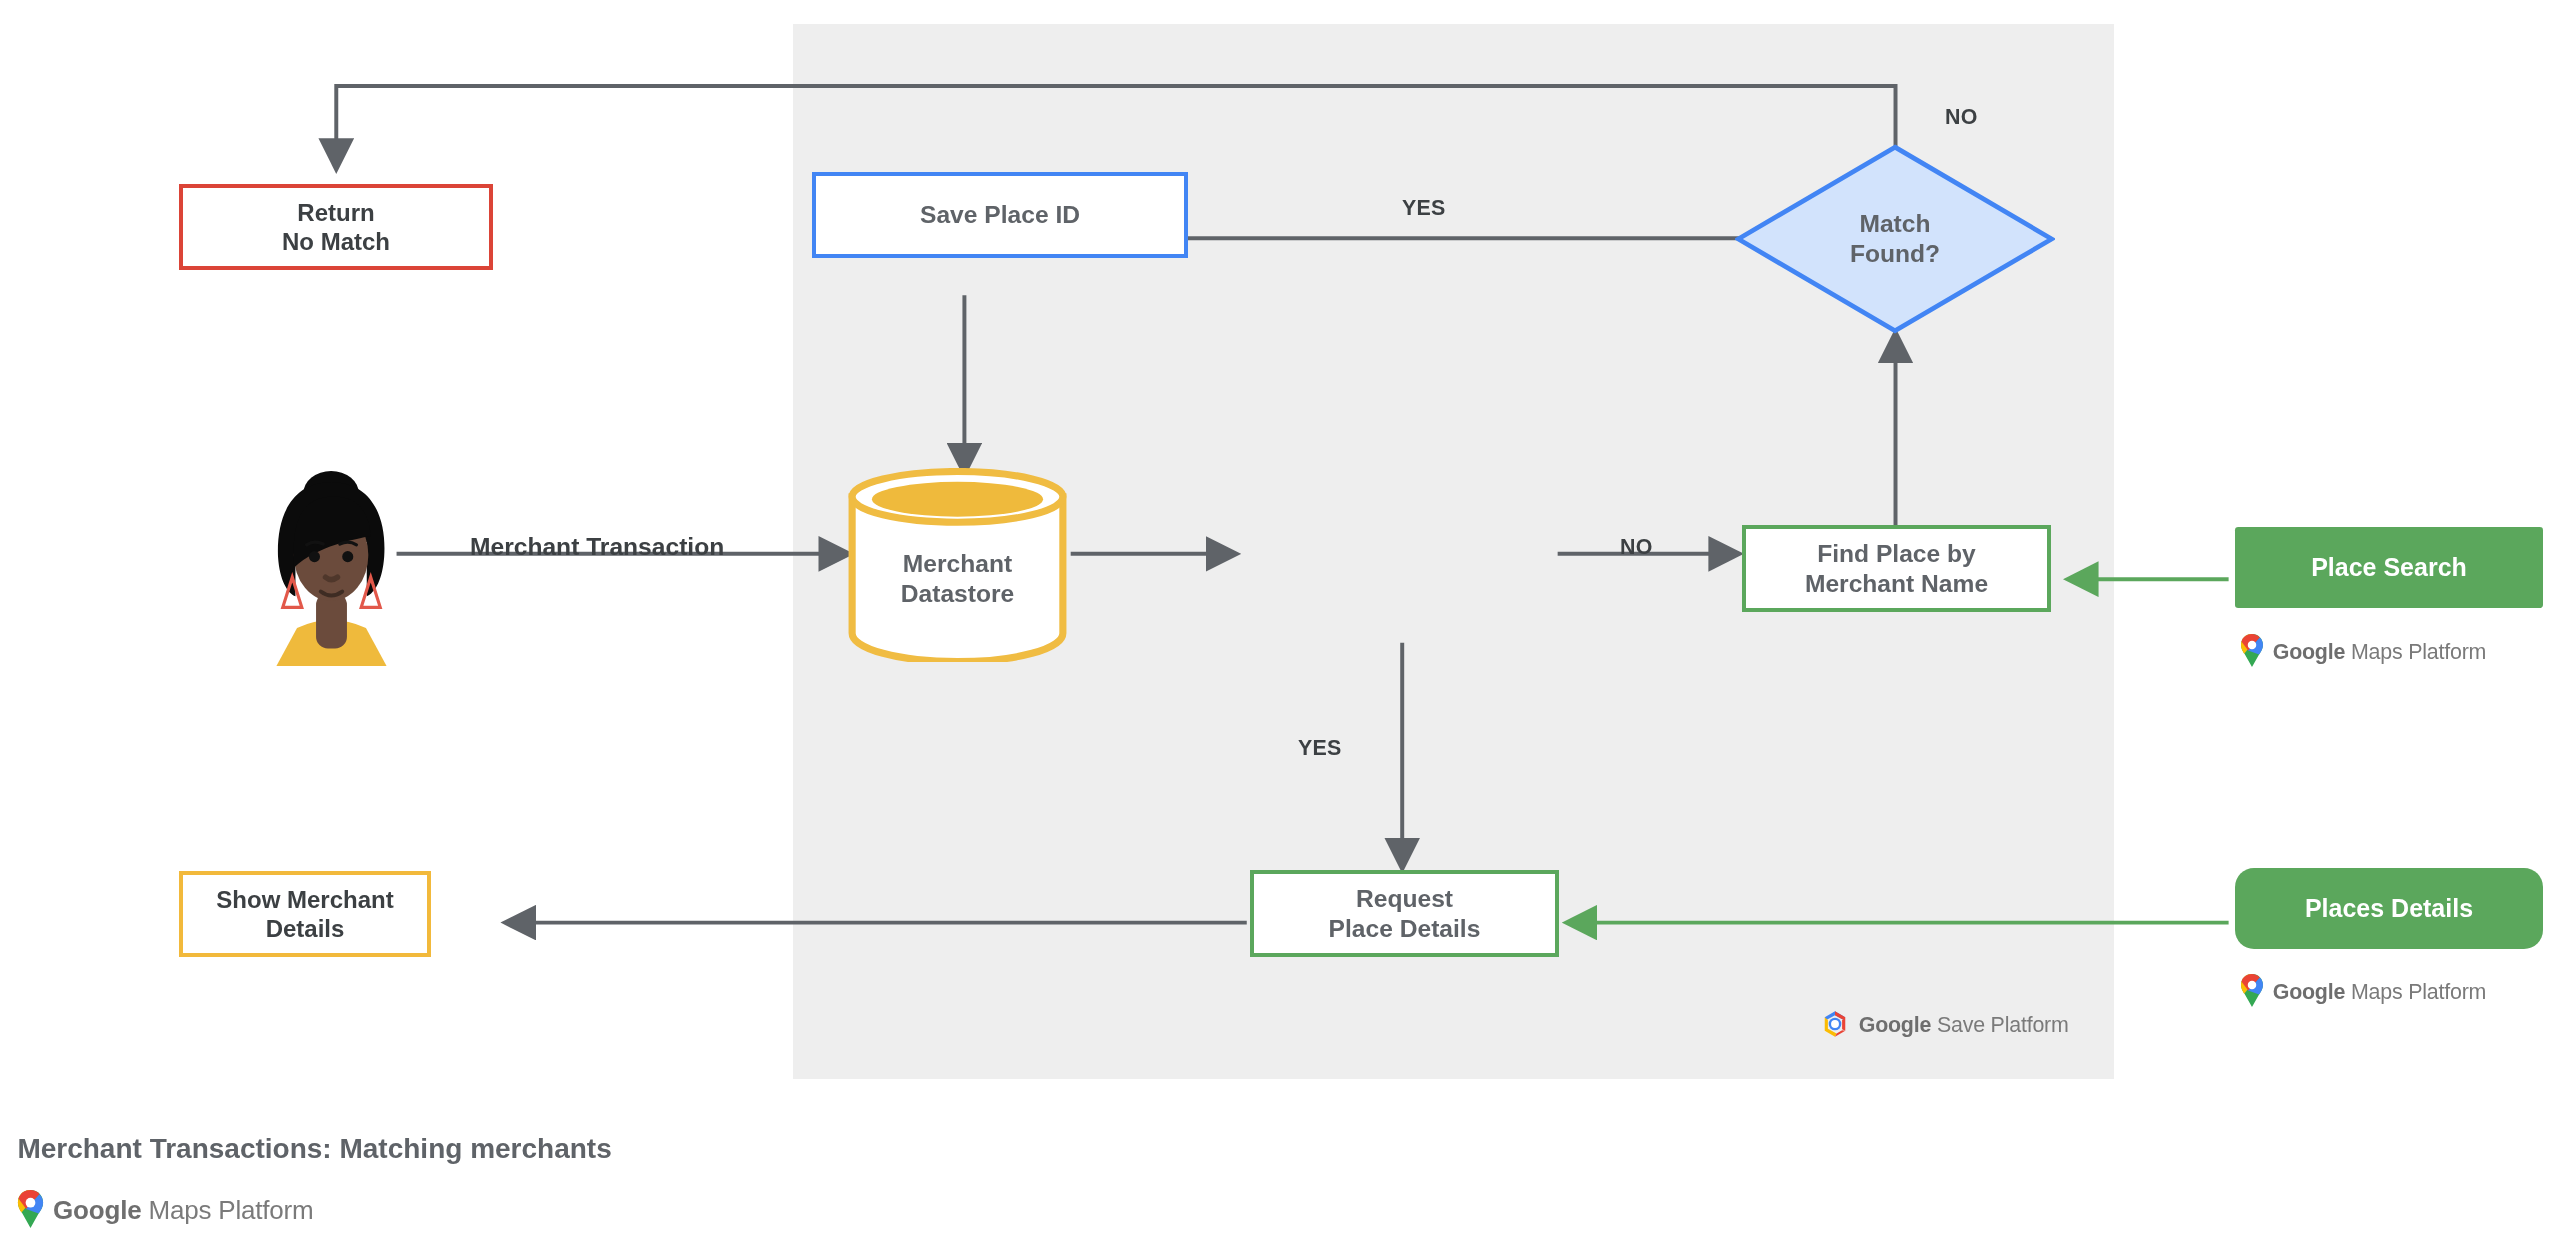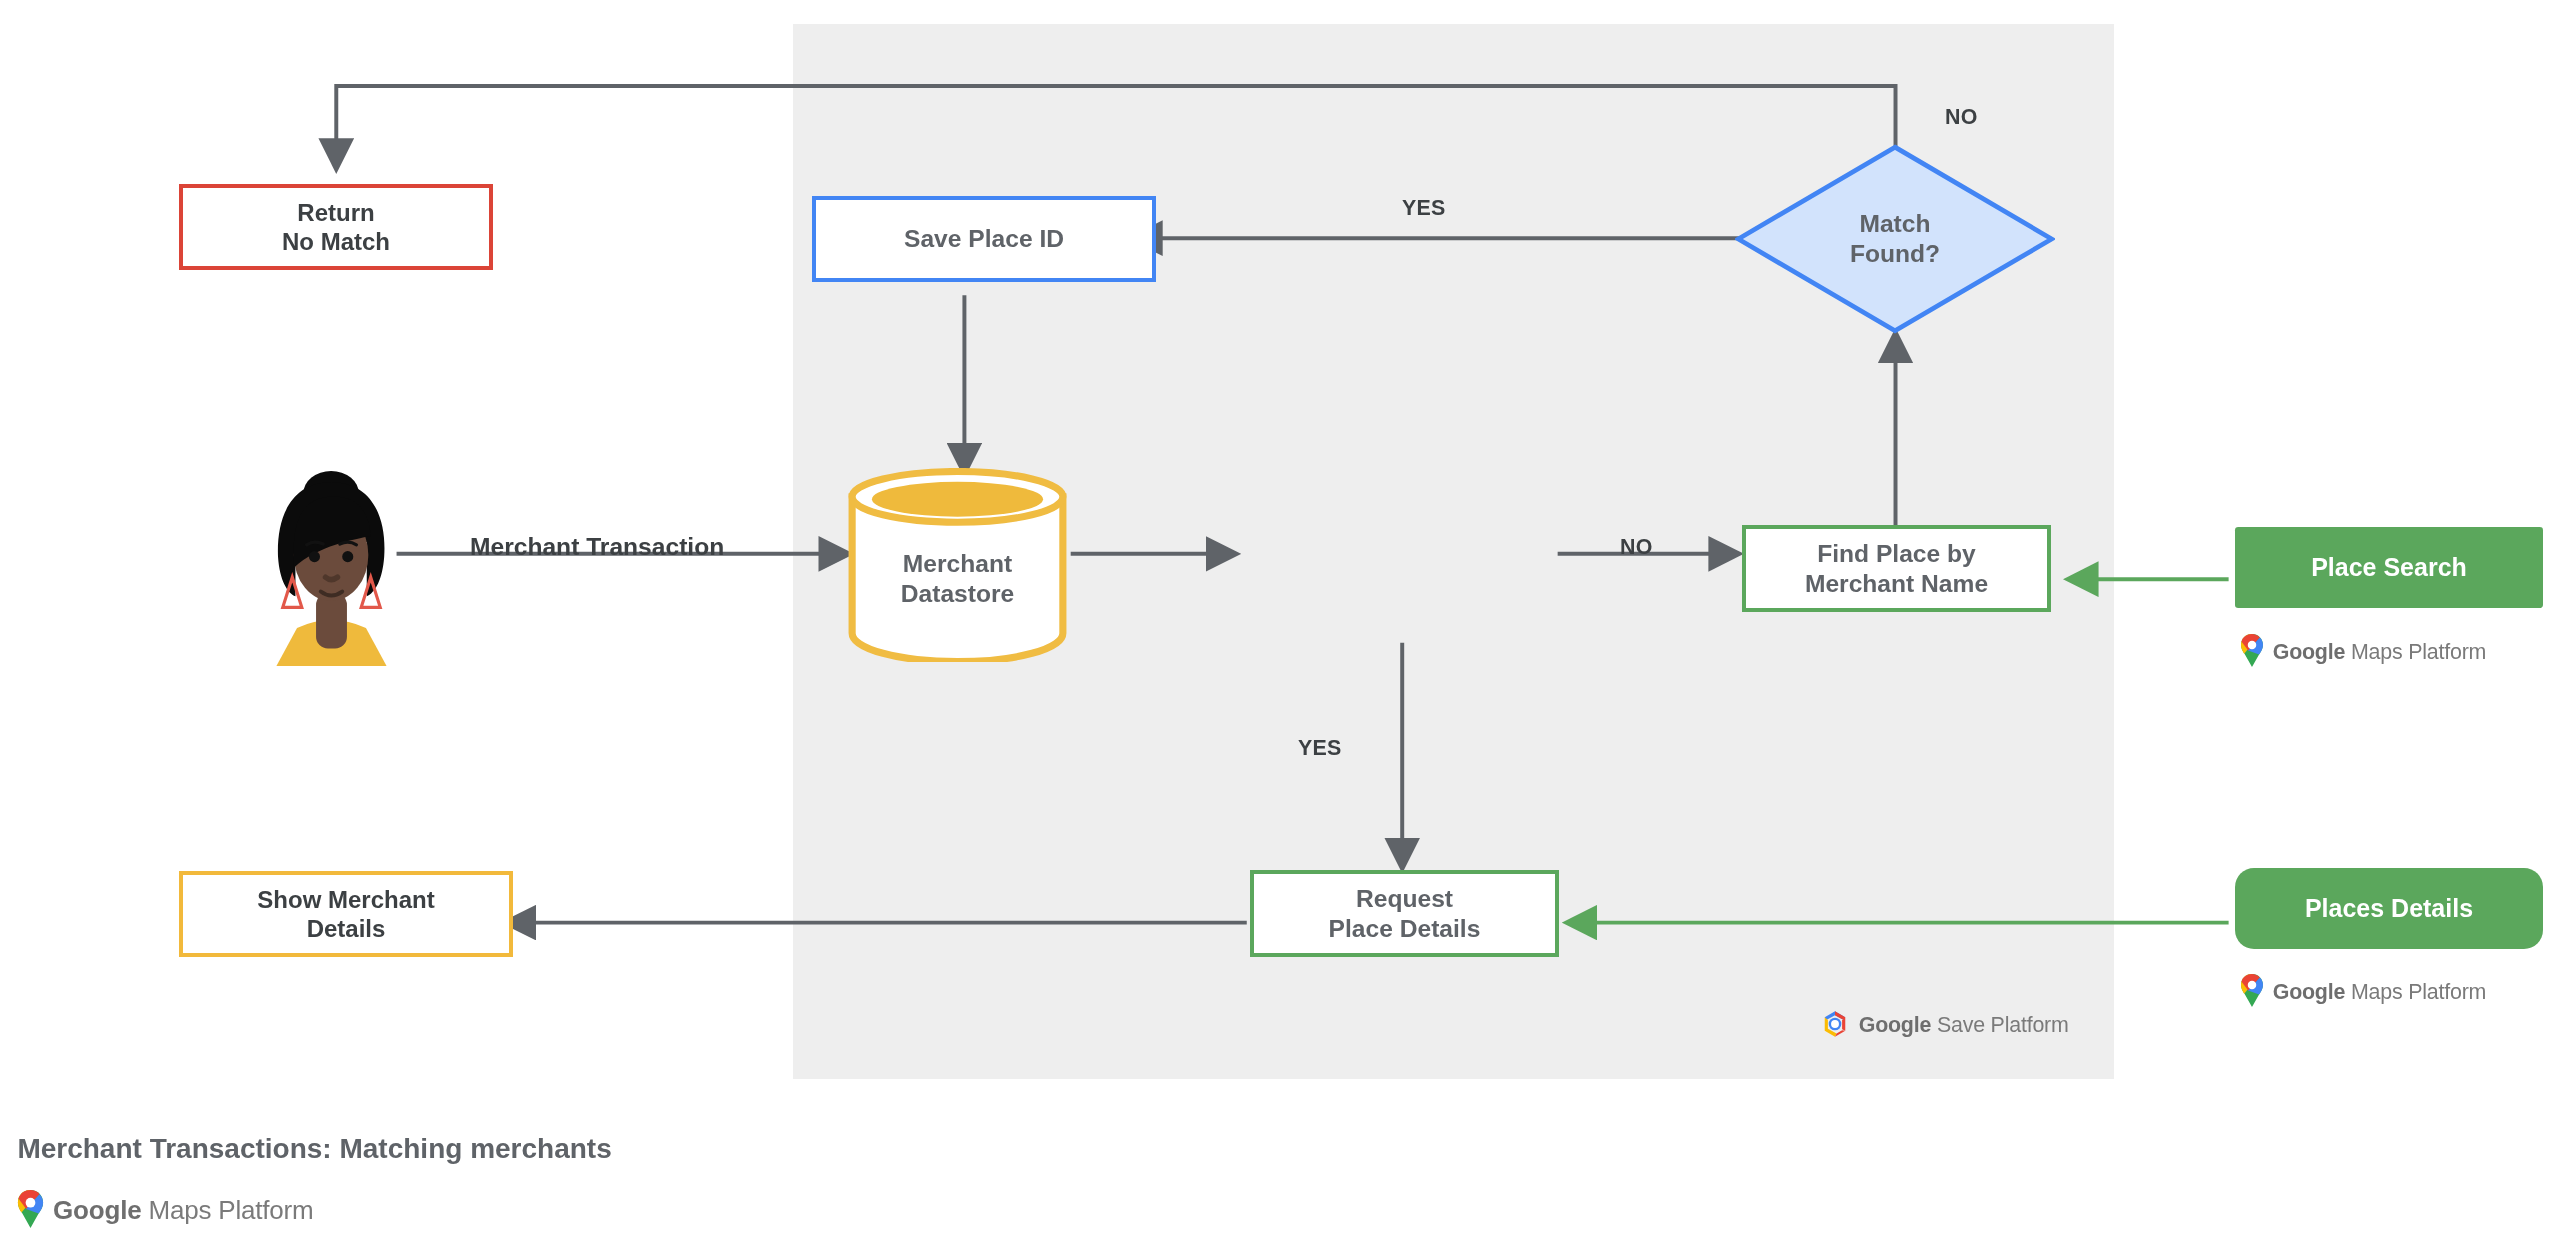--- a/index.html
+++ b/index.html
@@ -137,21 +137,21 @@
       <path d="M38 148 L26 186 L50 186 Z" stroke="#E2584A" stroke-width="4" fill="none"></path>
       <path d="M137 148 L125 186 L149 186 Z" stroke="#E2584A" stroke-width="4" fill="none"></path>
     </svg>
   </div>
 
   <div class="node box-outline box-red" style="left:179px;top:184px;width:314px;height:86px;">
     <span class="lbl txt-dark">Return
 No Match</span>
   </div>
 
-  <div class="node box-outline box-blue" style="left:812px;top:196px;width:344px;height:86px;">
+  <div class="node box-outline box-blue" style="left:812px;top:172px;width:376px;height:86px;">
     <span class="lbl txt-grey">Save Place ID</span>
   </div>
 
   <div class="diamond-wrap" style="left:1735px;top:144px;width:320px;height:190px;">
     <svg width="320" height="190" viewBox="0 0 404 240">
       <polygon points="202,4 400,120 202,236 4,120" fill="#D2E3FC" stroke="#4285F4" stroke-width="6"></polygon>
     </svg>
     <div class="dlabel">Match
 Found?</div>
   </div>
@@ -178,21 +178,21 @@
 
   <div class="node box-outline box-green" style="left:1250px;top:870px;width:309px;height:87px;">
     <span class="lbl txt-grey">Request
 Place Details</span>
   </div>
 
   <div class="node chip-green" style="left:2235px;top:868px;width:308px;height:81px;border-radius:19px;">
     <span class="lbl txt-white">Places Details</span>
   </div>
 
-  <div class="node box-outline box-yellow" style="left:179px;top:871px;width:334px;height:86px;">
+  <div class="node box-outline box-yellow" style="left:179px;top:871px;width:252px;height:86px;">
     <span class="lbl txt-dark">Show Merchant
 Details</span>
   </div>
 
   <div class="flow-label" style="left:470px;top:533px;">Merchant Transaction</div>
 
   <div class="edge-label" style="left:1945px;top:105px;">NO</div>
 
   <div class="edge-label" style="left:1402px;top:196px;">YES</div>
 

